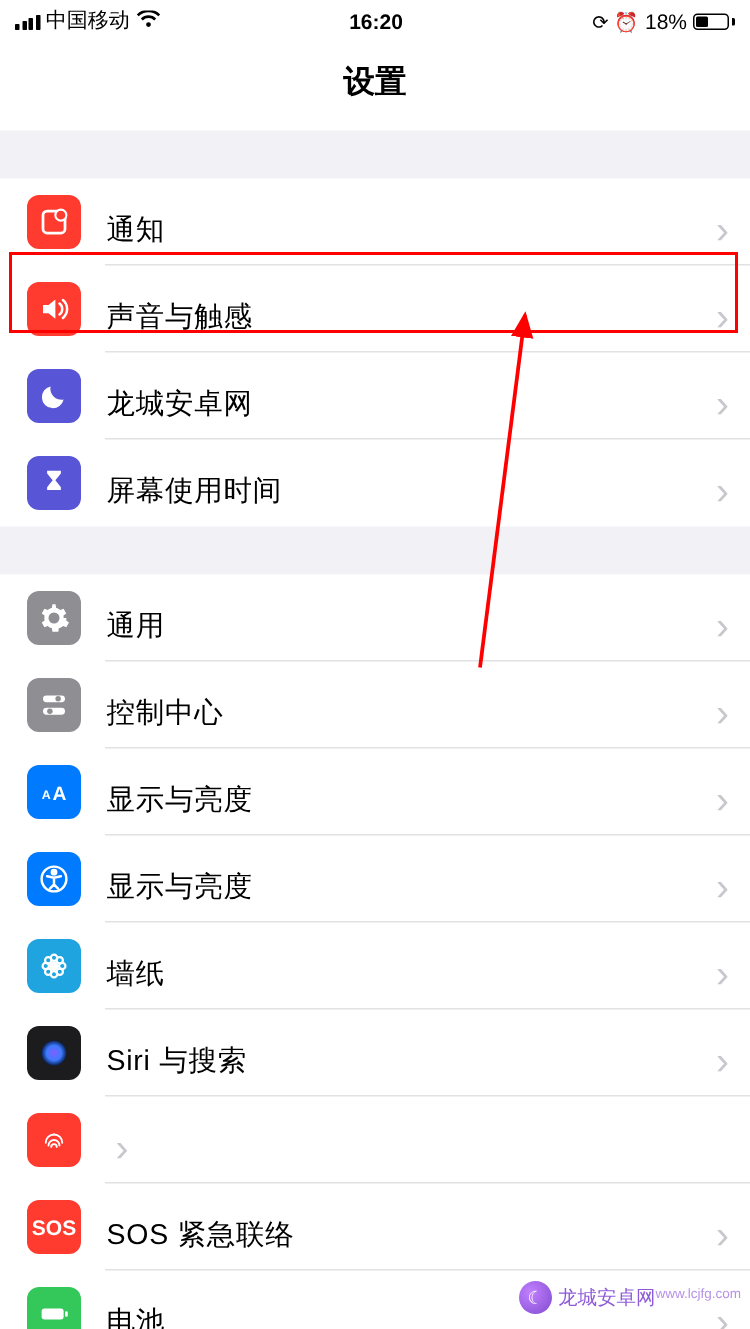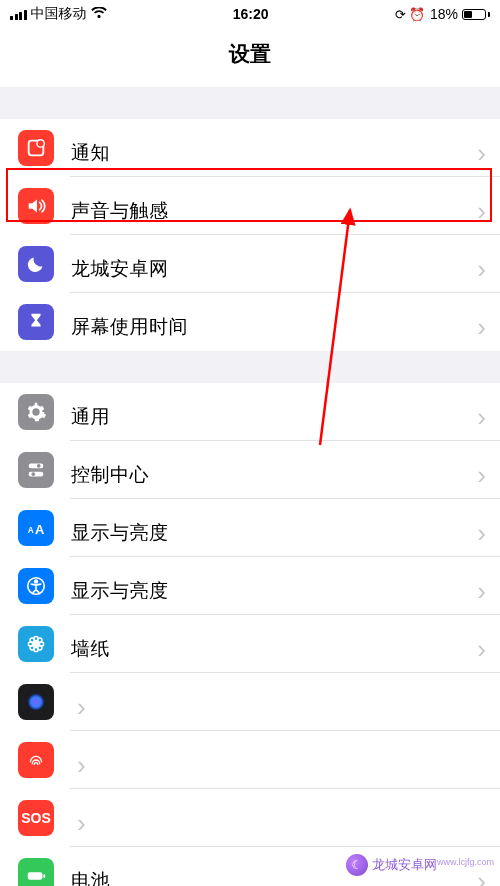--- a/index.html
+++ b/index.html
@@ -252,35 +252,37 @@
           <circle cx="12" cy="12" r="9" fill="url(#sg)"></circle>
           <defs>
             <radialGradient id="sg">
               <stop offset="0%" stop-color="#7d5fff"></stop>
               <stop offset="60%" stop-color="#3d7bff"></stop>
               <stop offset="100%" stop-color="#0a2560"></stop>
             </radialGradient>
           </defs>
         </svg>
     </div>
+    <div class="row-label">Siri 与搜索</div>
     <div class="chevron">›</div>
   </div>
   <div class="row row-sep">
     <div class="icon-box" style="background:#ff3b30">
       <svg viewBox="0 0 24 24" fill="none" stroke="#fff" stroke-width="1.4" stroke-linecap="round">
           <path d="M6 14a6 6 0 0 1 12 0"></path>
           <path d="M8 16a4 4 0 0 1 8 0"></path>
           <path d="M10 17a2 2 0 0 1 4 0"></path>
           <path d="M12 8v0"></path>
         </svg>
     </div>
     <div class="chevron">›</div>
   </div>
   <div class="row row-sep">
     <div class="icon-box" style="background:#ff3b30;font-size:14px;font-weight:700">SOS</div>
+    <div class="row-label">SOS 紧急联络</div>
     <div class="chevron">›</div>
   </div>
   <div class="row row-sep">
     <div class="icon-box" style="background:#34c759">
       <svg viewBox="0 0 24 24" fill="#fff">
           <rect x="3" y="8" width="16" height="8" rx="2"></rect>
           <rect x="20" y="10" width="2" height="4" rx="1"></rect>
         </svg>
     </div>
     <div class="row-label">电池</div>

